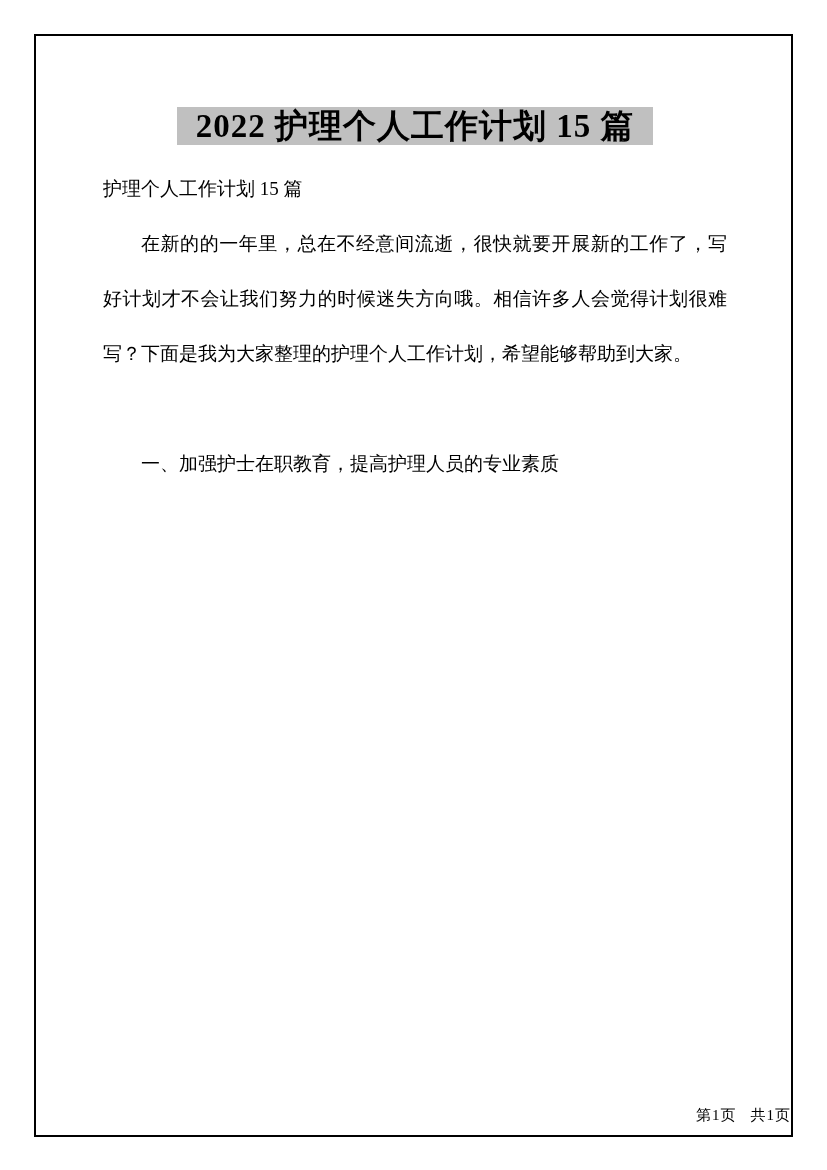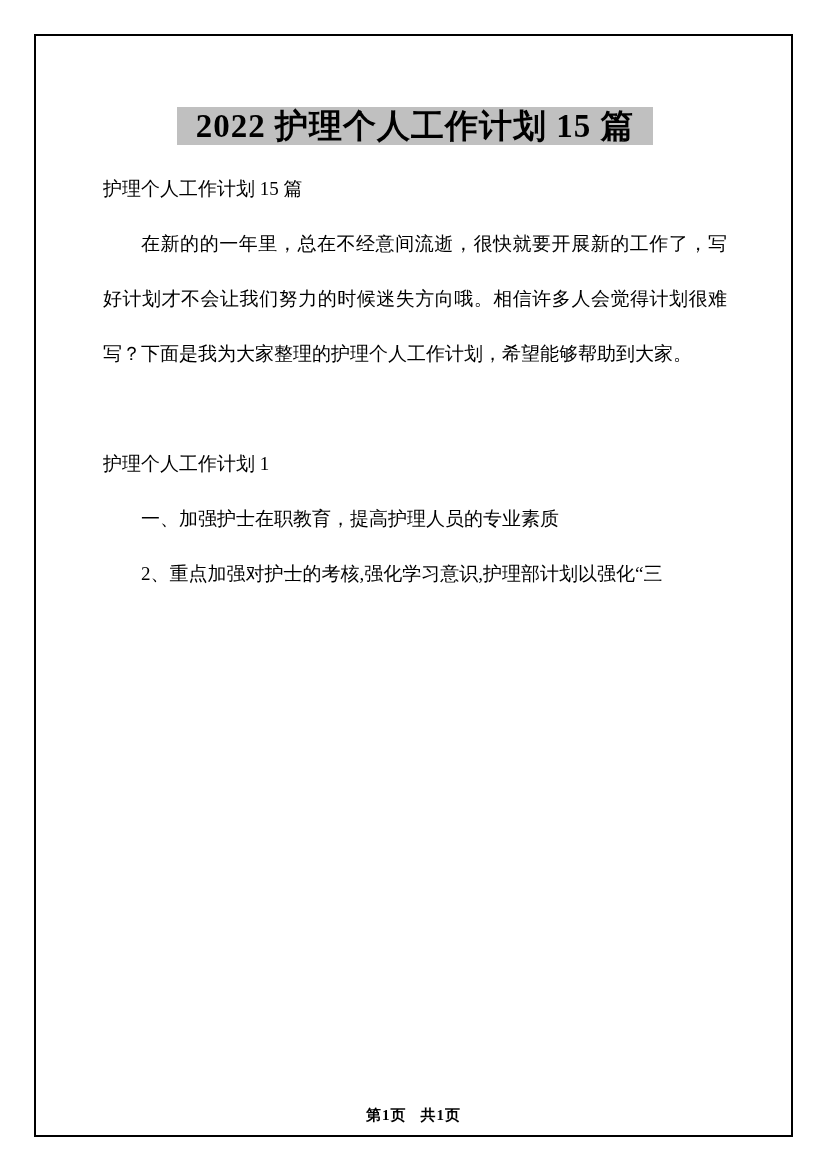--- a/index.html
+++ b/index.html
@@ -51,44 +51,42 @@
     text-justify: inter-ideograph;
   }
   .block { margin: 0; }
   .block.para { text-indent: 2em; }
   .block.spacer { height: 55px; }
   .footer {
     position: absolute;
     left: 0;
     width: 100%;
     top: 1070px;
-    text-align: center;
+    text-align: right;
     font-size: 15px;
-    font-weight: bold;
+    font-weight: normal;
     letter-spacing: 1px;
   }
   .footer .gap { display: inline-block; width: 14px; }
 </style>
 </head>
 <body>
 
 <div class="page-frame">
   <div class="content">
 
     <div class="doc-title">
       <span class="highlight">2022 护理个人工作计划 15 篇</span>
     </div>
 
     <div class="body-text">
       <p class="block plain">护理个人工作计划 15 篇</p>
       <p class="block para">在新的的一年里，总在不经意间流逝，很快就要开展新的工作了，写好计划才不会让我们努力的时候迷失方向哦。相信许多人会觉得计划很难写？下面是我为大家整理的护理个人工作计划，希望能够帮助到大家。</p>
       <div class="block spacer"></div>
-      <p class="block plain">护理个人工作计划 1</p>
       <p class="block para">一、加强护士在职教育，提高护理人员的专业素质</p>
-      <p class="block para">2、重点加强对护士的考核,强化学习意识,护理部计划以强化“三</p>
     </div>
 
   </div>
 
   <div class="footer">
     <span>第1页</span><span class="gap"></span><span>共1页</span>
   </div>
 </div>
 
 </body></html>

